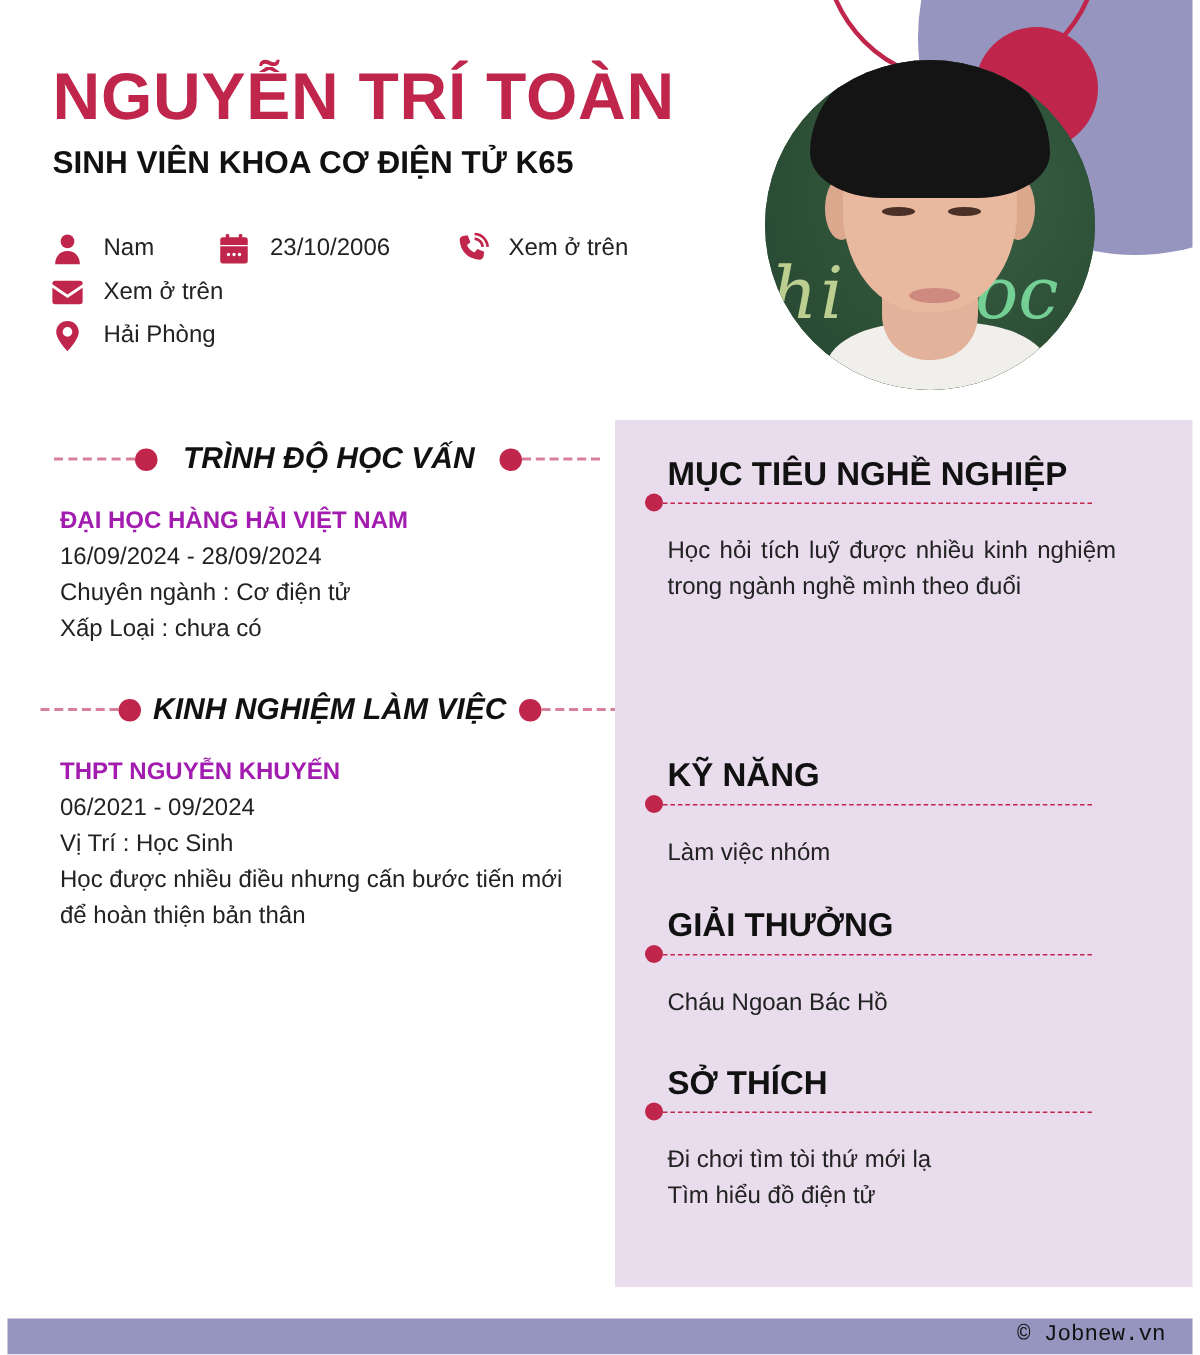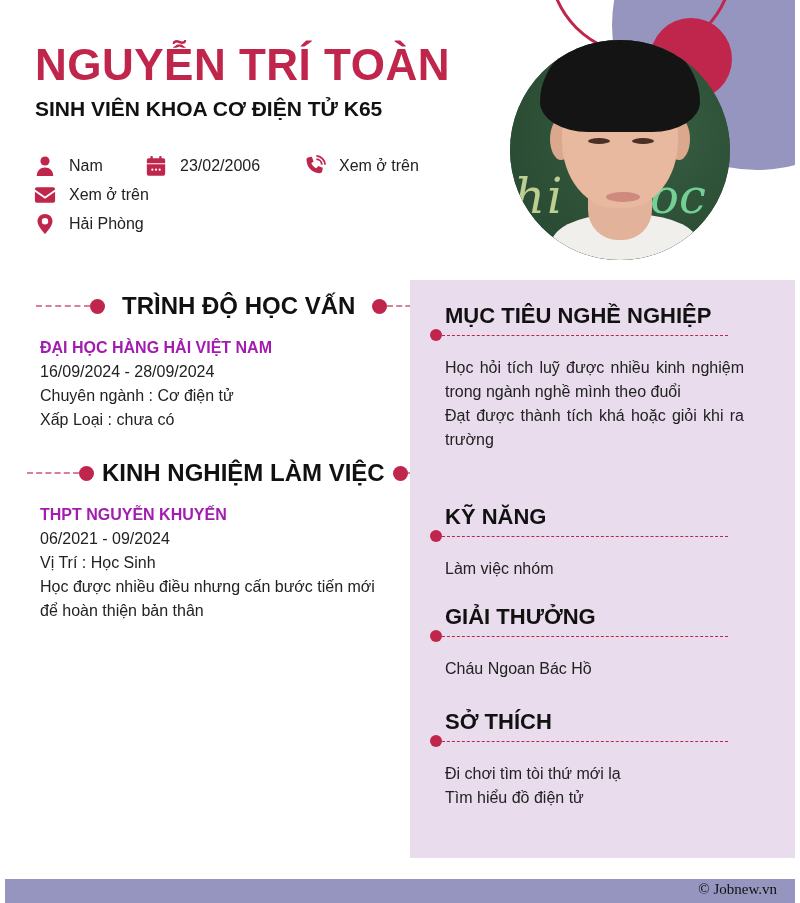--- a/index.html
+++ b/index.html
@@ -34,37 +34,37 @@
 
   .info-row { position: absolute; display: flex; font-size: 16px; color: #222; }
   .info-item { display: flex; align-items: center; }
   .icon { width: 22px; height: 22px; display: inline-flex; align-items: center; justify-content: center; margin-right: 13px; }
   .icon svg { width: 22px; height: 22px; fill: #c0264c; }
 
   
   .sec-head { position: absolute; display: flex; align-items: center; height: 24px; }
   .sec-head .dash { border-top: 2px dashed #d7809a; height: 0; }
   .sec-head .dot { width: 15px; height: 15px; border-radius: 50%; background: #c0264c; flex: none; }
-  .sec-head .label { font-size: 24px; font-weight: 700; color: #111; margin: 0 17px; white-space: nowrap; }
+  .sec-head .label { font-size: 20px; font-weight: 700; color: #111; margin: 0 17px; white-space: nowrap; font-style: italic; }
 
   .block { position: absolute; left: 40px; font-size: 16px; line-height: 24px; color: #222; }
   .block .b-title { font-weight: 700; color: #a21caf; }
 
   
   .panel { position: absolute; left: 410px; top: 280px; width: 385px; height: 578px; background: #e8dced; }
   .r-sec { position: absolute; left: 0; width: 385px; }
   .r-sec .r-label { position: absolute; left: 35px; font-size: 22px; font-weight: 700; color: #111; }
   .r-sec .r-line { position: absolute; left: 20px; width: 298px; height: 12px; display: flex; align-items: center; }
   .r-sec .r-line .dot { width: 12px; height: 12px; border-radius: 50%; background: #c0264c; flex: none; }
   .r-sec .r-line .dash { flex: 1; border-top: 1.5px dashed #c0264c; }
   .r-sec .r-body { position: absolute; left: 35px; width: 299px; font-size: 16px; line-height: 24px; color: #222; }
   .justify { text-align: justify; }
 
   .footer { position: absolute; left: 5px; top: 879px; width: 790px; height: 24px; background: #9595bf; }
-  .footer .copy { position: absolute; right: 18px; top: 2px; font-family: Liberation Serif, serif; font-size: 15px; color: #111; }
+  .footer .copy { position: absolute; right: 18px; top: 2px; font-family: Liberation Mono, monospace; font-size: 15px; color: #111; }
 </style>
 </head>
 <body>
 
 <div class="deco-lav-clip">
   <div class="deco-lav"></div>
   <div class="deco-ring"></div>
   <div class="deco-red"></div>
 </div>
 
@@ -101,21 +101,21 @@
       <svg viewBox="0 0 24 24">
           <rect x="6" y="1" width="2.5" height="5" rx="1"></rect>
           <rect x="15.5" y="1" width="2.5" height="5" rx="1"></rect>
           <path d="M2 5.5a2 2 0 0 1 2-2h16a2 2 0 0 1 2 2V9H2z"></path>
           <path d="M2 10h20v10.5a2 2 0 0 1-2 2H4a2 2 0 0 1-2-2z"></path>
           <circle cx="8" cy="16" r="1.2" fill="#fff"></circle>
           <circle cx="12" cy="16" r="1.2" fill="#fff"></circle>
           <circle cx="16" cy="16" r="1.2" fill="#fff"></circle>
         </svg>
     </span>
-    <span>23/02/2006</span>
+    <span>23/10/2006</span>
   </div>
   <div class="info-item">
     <span class="icon">
       <svg viewBox="0 0 24 24">
           <path d="M5 2.5l3.5-.5 2 5-2.5 2c1 2.5 3 4.5 5.5 5.5l2-2.5 5 2-.5 3.5c-.3 1.5-1.7 2.5-3.2 2.3C8.5 19 3.5 14 2.7 5.7 2.5 4.2 3.5 2.8 5 2.5z"></path>
           <path d="M13.5 4.5a6.5 6.5 0 0 1 6 6" fill="none" stroke="#c0264c" stroke-width="2"></path>
           <path d="M13.5 1a10 10 0 0 1 9.5 9.5" fill="none" stroke="#c0264c" stroke-width="2"></path>
         </svg>
     </span>
     <span>Xem ở trên</span>
@@ -178,21 +178,20 @@
 <div class="panel">
 
   <div class="r-sec" style="top:0;">
     <div class="r-label" style="top:23px;">MỤC TIÊU NGHỀ NGHIỆP</div>
     <div class="r-line" style="top:49px;">
       <span class="dot"></span>
       <span class="dash"></span>
     </div>
     <div class="r-body justify" style="top:76px;">
       <div>Học hỏi tích luỹ được nhiều kinh nghiệm trong ngành nghề mình theo đuổi</div>
-      <div>Đạt được thành tích khá hoặc giỏi khi ra trường</div>
     </div>
   </div>
 
   <div class="r-sec" style="top:201px;">
     <div class="r-label" style="top:23px;">KỸ NĂNG</div>
     <div class="r-line" style="top:49px;">
       <span class="dot"></span>
       <span class="dash"></span>
     </div>
     <div class="r-body" style="top:76px;">

